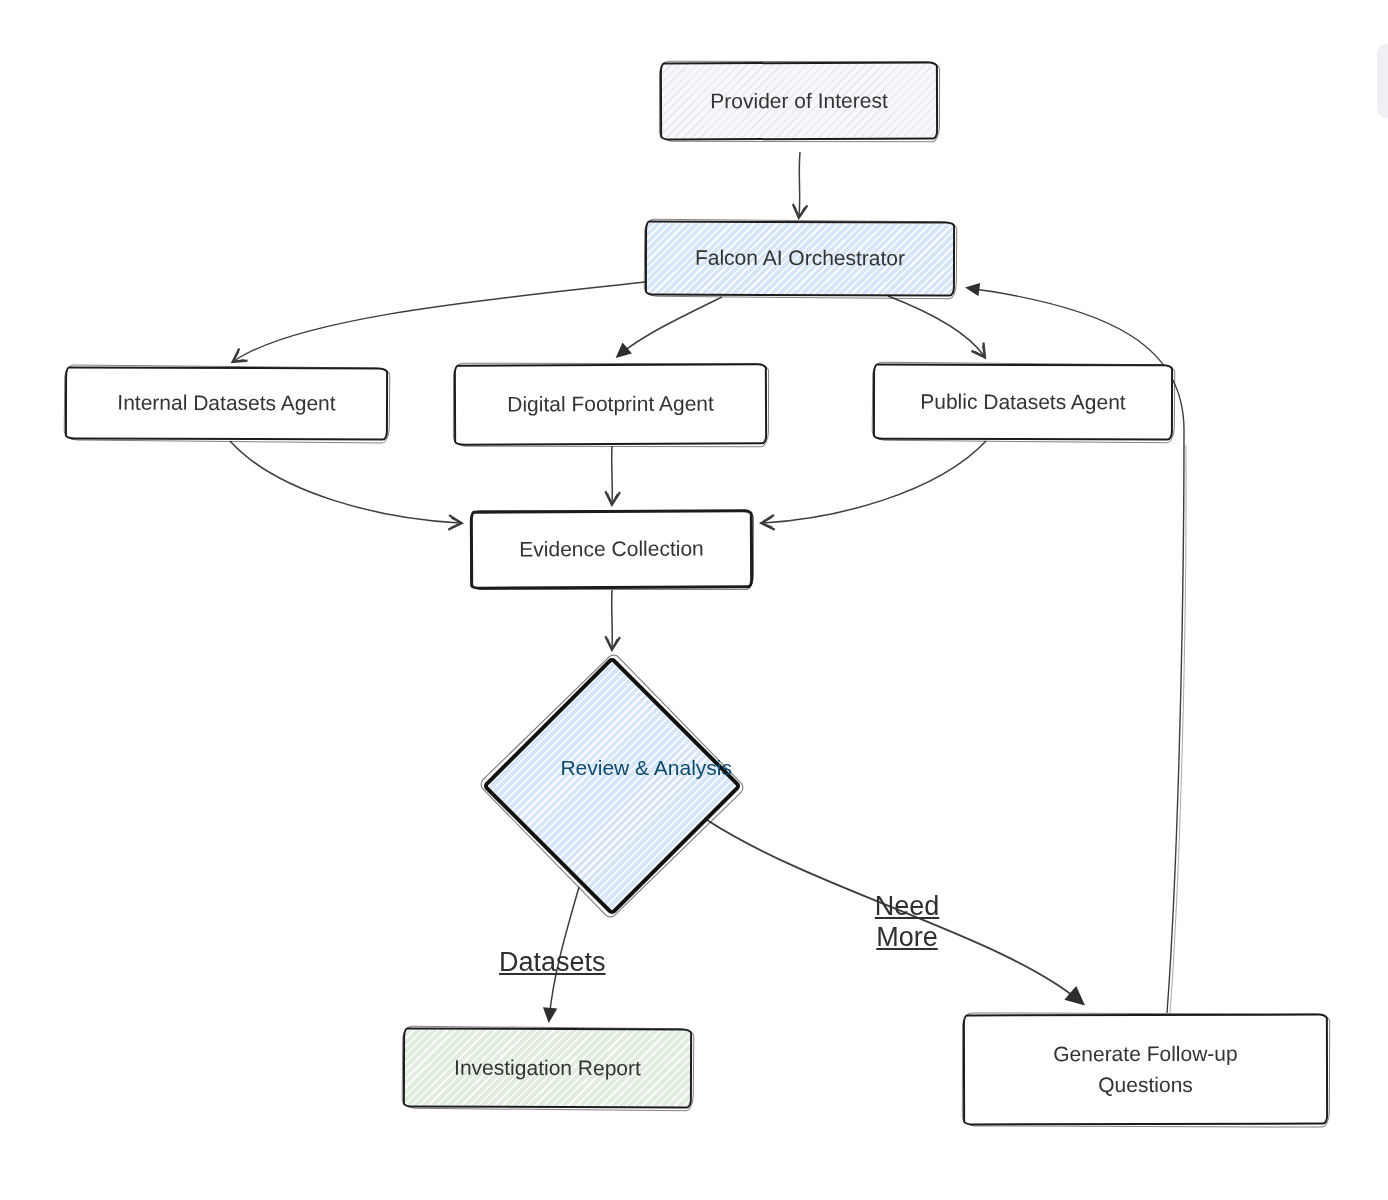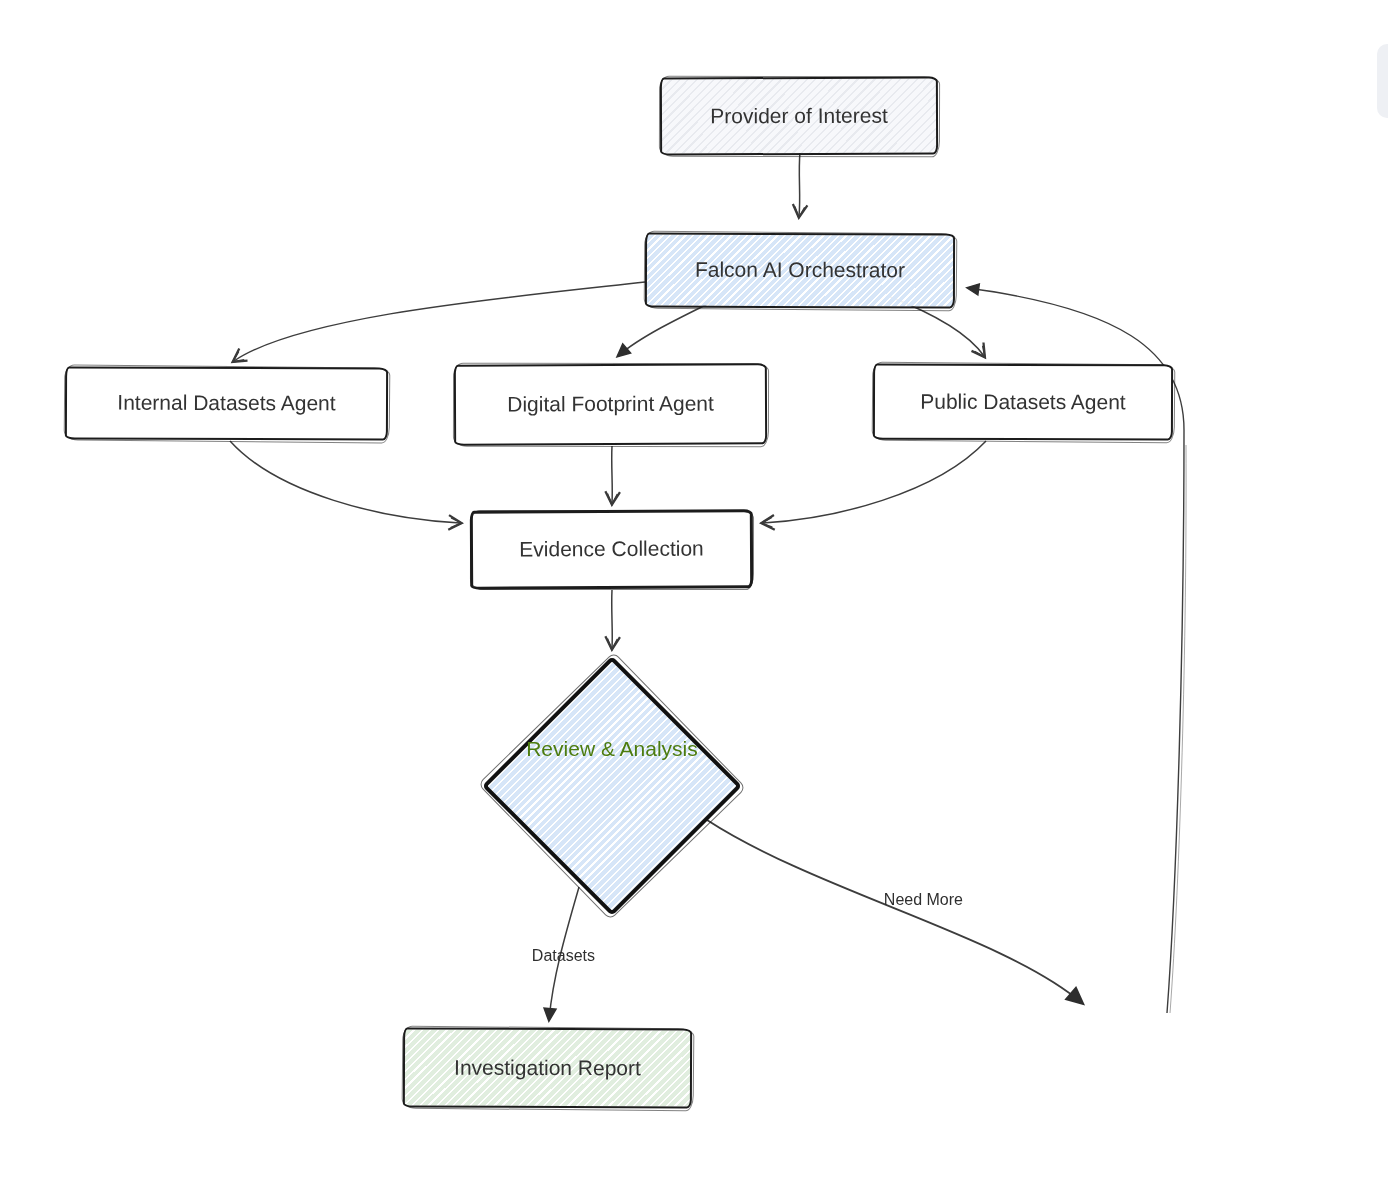--- a/index.html
+++ b/index.html
@@ -43,27 +43,28 @@
     border: 4.6px solid #111111; border-radius: 5px;
     background: repeating-linear-gradient(90deg, rgba(255,255,255,0.9) 0 1.7px, #d7e6f8 1.7px 5.6px);
   }
   .diamond::before {
     content: ""; position: absolute; inset: -7px;
     border: 1.5px solid rgba(17,17,17,0.6); border-radius: 7px;
     transform: rotate(0.8deg);
     pointer-events: none;
   }
   .diamond-label {
-    position: absolute; z-index: 3; left: 492px; top: 737px; width: 240px;
-    text-align: center; font-size: 21px; color: #4d7c0f;
+    position: absolute; z-index: 3; left: 492px; top: 756px; width: 240px;
+    text-align: right; font-size: 21px; color: #0c4a6e;
   }
   .node-label { display: block; padding: 0 10px; line-height: 1.45; }
   .edge-label {
-    position: absolute; z-index: 3; font-size: 16px; color: #2f2f2f;
-    text-align: right;
+    position: absolute; z-index: 3; font-size: 27px; color: #2f2f2f;
+    text-align: center;
+    text-decoration: underline;
   }
   .scroll-pill {
     position: absolute; z-index: 4; right: 0; top: 44px;
     width: 11px; height: 74px;
     background: #eef0f4; border-radius: 10px 0 0 10px;
   }
 </style>
 </head>
 <body>
 
@@ -89,25 +90,25 @@
       <path d="M 612,446 C 611,466 613,486 612,503" marker-end="url(#aOpen)"></path>
       <path d="M 986,441 C 936,494 834,519 763,523" marker-end="url(#aOpen)"></path>
       <path d="M 612,590 C 611,611 613,631 612,648" marker-end="url(#aOpen)"></path>
       <path d="M 579,887 C 566,932 553,976 549,1020" marker-end="url(#aFill)"></path>
       <path d="M 707,820 C 818,892 1004,936 1082,1003" stroke-width="1.9" marker-end="url(#aFill)"></path>
       <path d="M 1167,1013 C 1177,880 1184,640 1184,430 C 1184,348 1115,308 968,288" stroke-width="1.4" marker-end="url(#aFill)"></path>
       <path d="M 1170,1013 C 1180,880 1187,640 1186,445" stroke-width="0.9" opacity="0.5"></path>
     </g>
   </svg>
 
-  <div class="node fill-gray b-med" style="left:660px; top:77px; width:278px; height:78px; transform:rotate(-0.2deg);text-align:right;">
+  <div class="node fill-gray b-med" style="left:660px; top:62px; width:278px; height:78px; transform:rotate(-0.2deg);text-align:right;">
     <span class="node-label">Provider of Interest</span>
   </div>
 
-  <div class="node fill-blue b-med" style="left:645px; top:221px; width:310px; height:75px; transform:rotate(0.15deg);margin-top:12px;">
+  <div class="node fill-blue b-med" style="left:645px; top:221px; width:310px; height:75px; transform:rotate(0.15deg);">
     <span class="node-label">Falcon AI Orchestrator</span>
   </div>
 
   <div class="node" style="left:65px; top:367px; width:323px; height:73px; transform:rotate(0.2deg);">
     <span class="node-label">Internal Datasets Agent</span>
   </div>
 
   <div class="node" style="left:454px; top:364px; width:313px; height:81px; transform:rotate(-0.25deg);">
     <span class="node-label">Digital Footprint Agent</span>
   </div>
@@ -120,20 +121,23 @@
     <span class="node-label">Evidence Collection</span>
   </div>
 
   <div class="diamond"></div>
   <div class="diamond-label">Review &amp; Analysis</div>
 
   <div class="node fill-green b-med" style="left:403px; top:1028px; width:289px; height:80px; transform:rotate(0.2deg);">
     <span class="node-label">Investigation Report</span>
   </div>
 
+  <div class="node" style="left:963px; top:1014px; width:365px; height:111px; transform:rotate(-0.15deg);">
+    <span class="node-label" style="max-width:250px;">Generate Follow-up Questions</span>
+  </div>
 
   <div class="edge-label" style="left:499px; top:947px; width:96px;">Datasets</div>
 
   <div class="edge-label" style="left:851px; top:891px; width:112px;">Need More</div>
 
   <div class="scroll-pill"></div>
 
 </div>
 
 </body></html>

